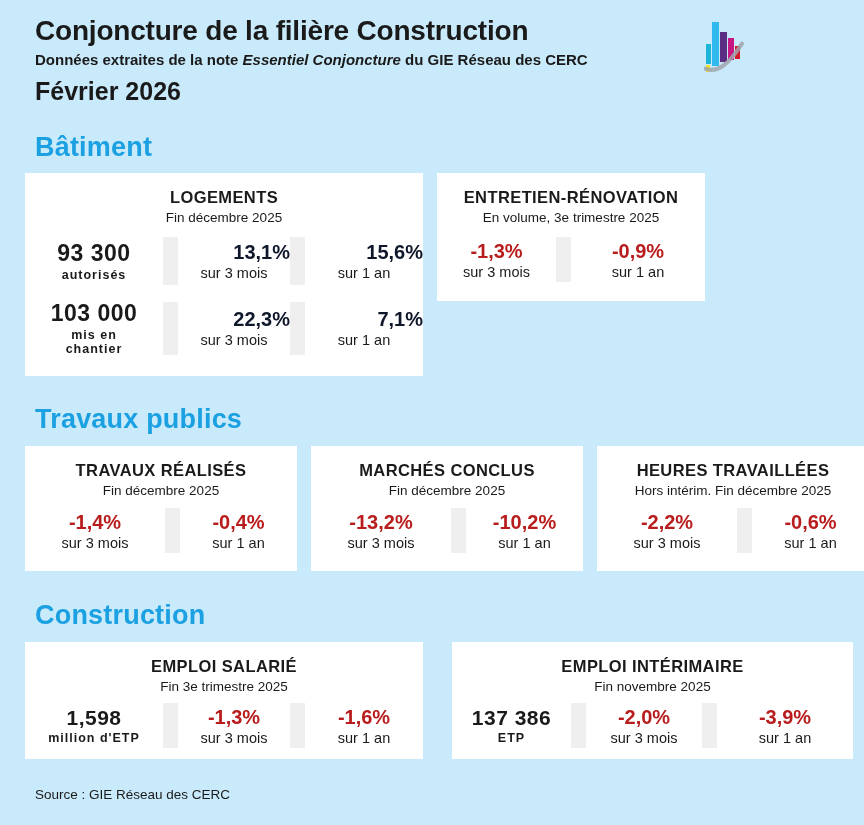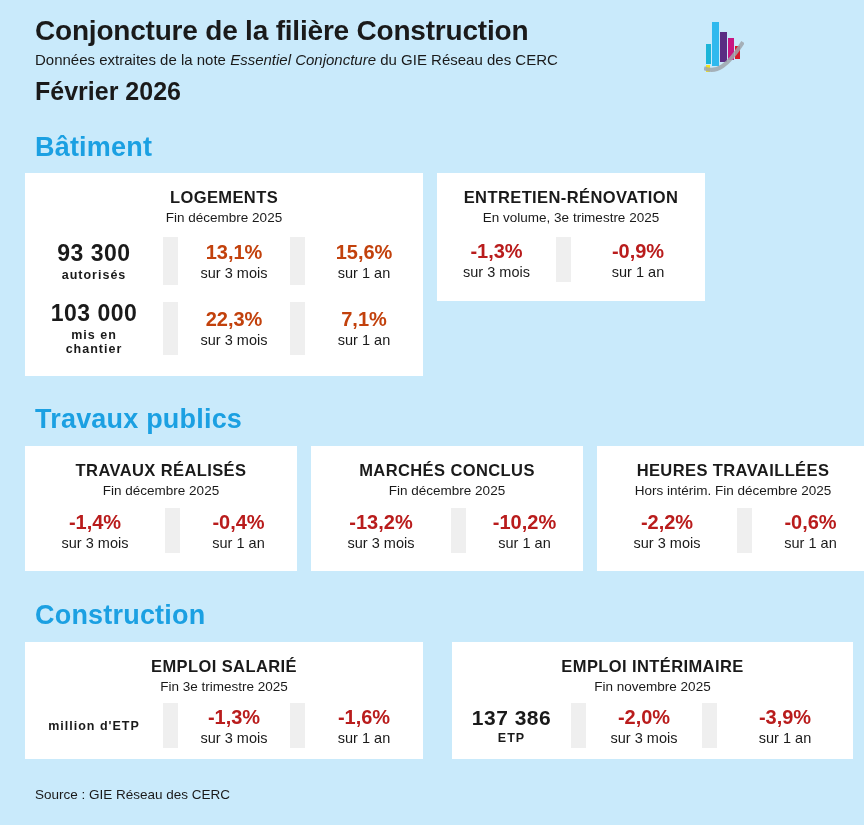--- a/index.html
+++ b/index.html
@@ -6,21 +6,21 @@
   body{
     width:864px;height:825px;position:relative;overflow:hidden;
     background:#C9EAFB;color:#1A1A1A;
     font-family:"Liberation Sans",sans-serif;
     -webkit-font-smoothing:antialiased;
   }
   .abs{position:absolute;}
 
   
   #title{left:35px;top:15px;font-size:28px;font-weight:bold;letter-spacing:-0.2px;}
-  #subtitle{left:35px;top:51px;font-size:15px;font-weight:normal;}
+  #subtitle{left:35px;top:51px;font-size:15px;font-weight:bold;}
   #subtitle .it{font-style:italic;}
   #date{left:35px;top:77px;font-size:25px;font-weight:bold;}
 
   
   #logo{left:704px;top:12px;width:116px;height:72px;display:flex;align-items:center;gap:4px;}
   #logo-icon svg{display:block;}
   #logo-text{text-align:center;line-height:1;width:66px;}
   .logo-network{font-size:6px;font-weight:bold;color:#555;letter-spacing:1.2px;}
   .logo-name{font-size:26px;font-weight:bold;color:#58595B;letter-spacing:0.5px;margin-top:1px;}
   .logo-tagline{font-size:5.5px;color:#6D6E70;letter-spacing:0.6px;margin-top:2px;white-space:nowrap;}
@@ -40,21 +40,21 @@
   #tp-row .card{position:relative;flex:1;height:125px;}
   #card-salarie{left:25px;top:642px;width:398px;height:117px;}
   #card-interim{left:452px;top:642px;width:401px;height:117px;}
 
   .card-title{text-align:center;font-weight:bold;font-size:16.5px;letter-spacing:0.4px;padding-top:15px;}
   .card-sub{text-align:center;font-size:13.5px;padding-top:3px;}
 
   .metrics{display:flex;align-items:center;justify-content:center;}
   .metric{text-align:center;}
   .pct{font-size:20px;font-weight:bold;}
-  .green{color:#c2410c;}
+  .green{color:#0f172a;text-align:right;}
   .red{color:#b91c1c;}
   .mlabel{font-size:14.5px;margin-top:1px;}
   .vdiv{width:15px;background:#EFEFEF;align-self:center;}
 
   .bigval{font-size:23px;font-weight:bold;letter-spacing:0.5px;}
   .bigval.small{font-size:21px;}
   .vallabel{font-size:12.5px;font-weight:bold;letter-spacing:1px;margin-top:1px;}
   .vallabel.wrap{width:80px;margin-left:auto;margin-right:auto;}
 
   
@@ -220,20 +220,21 @@
   </div>
 </div>
 
 <div class="abs section-heading" id="construction-heading">Construction</div>
 
 <div class="card" id="card-salarie">
   <div class="card-title">EMPLOI SALARIÉ</div>
   <div class="card-sub">Fin 3e trimestre 2025</div>
   <div class="metrics crow">
     <div class="metric c1">
+      <div class="bigval small">1,598</div>
       <div class="vallabel">million d'ETP</div>
     </div>
     <div class="vdiv"></div>
     <div class="metric c2">
       <div class="pct red">-1,3%</div>
       <div class="mlabel">sur 3 mois</div>
     </div>
     <div class="vdiv"></div>
     <div class="metric c3">
       <div class="pct red">-1,6%</div>

